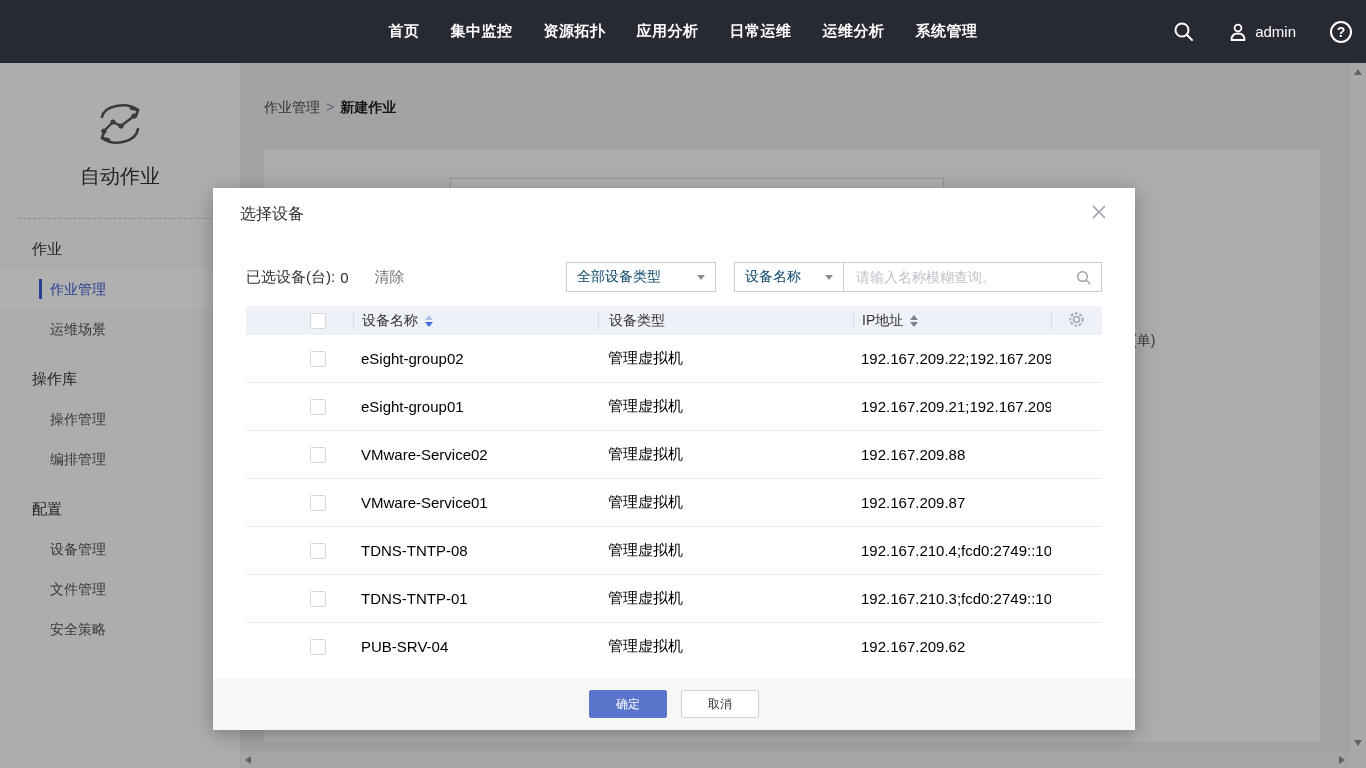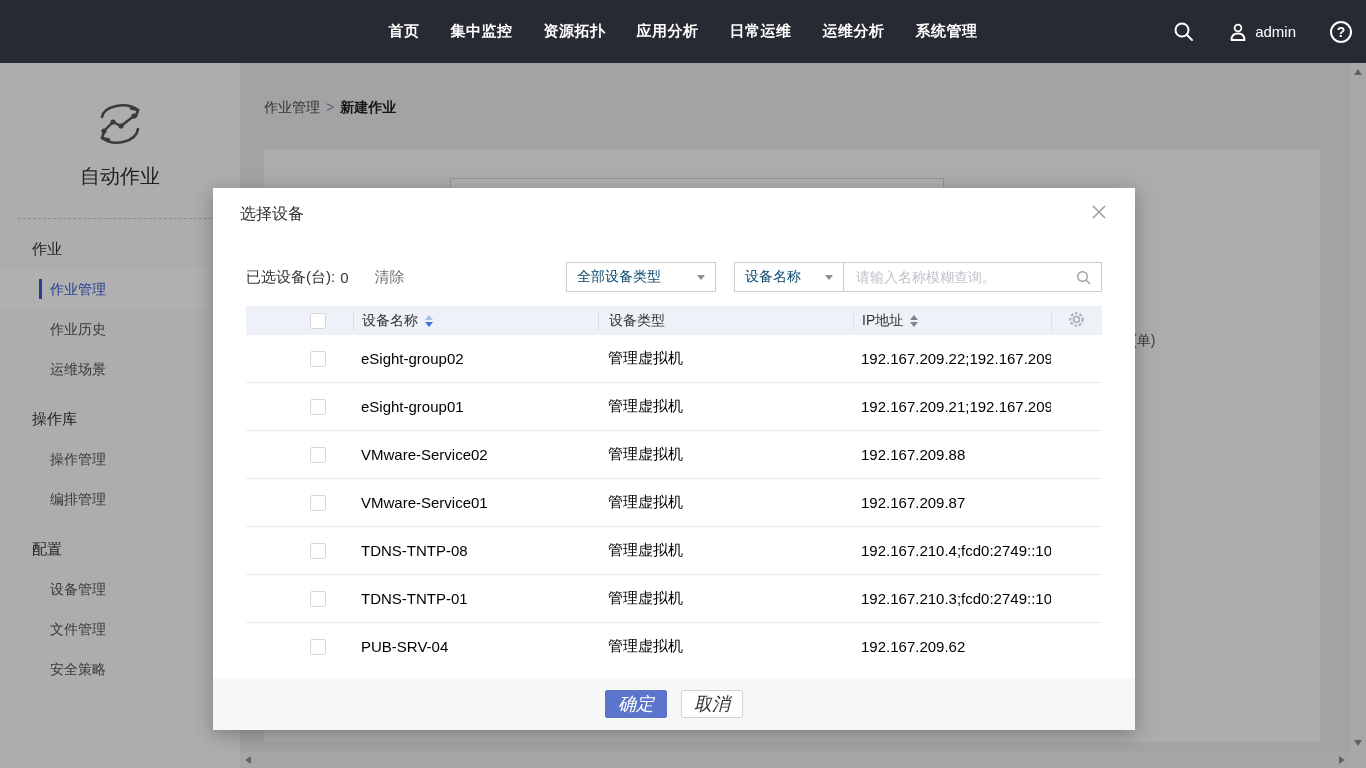--- a/index.html
+++ b/index.html
@@ -107,22 +107,22 @@
   .sort { display:inline-flex; flex-direction:column; margin-left:7px; gap:2px; cursor:pointer; }
   .s-up { width:0; height:0; border-left:4px solid transparent; border-right:4px solid transparent;
     border-bottom:5px solid #aebfe4; }
   .s-dn { width:0; height:0; border-left:4px solid transparent; border-right:4px solid transparent;
     border-top:5px solid #3f6fe0; }
   .s-up.gray { border-bottom-color:#7d838d; }
   .s-dn.gray { border-top-color:#7d838d; }
 
   .modal-footer { position:absolute; left:0; right:0; bottom:0; height:52px;
     background:#f7f7f8; display:flex; align-items:center; justify-content:center; gap:14px; }
-  .btn { height:28px; width:62px; font-size:18px; border-radius:2px; cursor:pointer;
-    display:flex; align-items:center; justify-content:center; font-family:inherit;font-style:italic; }
+  .btn { height:28px; width:78px; font-size:12px; border-radius:2px; cursor:pointer;
+    display:flex; align-items:center; justify-content:center; font-family:inherit; }
   .btn-primary { background:#5a75cb; color:#fff; border:1px solid #5a75cb; }
   .btn-plain { background:#fff; color:#333; border:1px solid #cfd2d8; }
 </style>
 </head>
 <body>
 
 <header class="navbar">
   <nav class="nav-menu">
     <span class="nav-item">首页</span>
     <span class="nav-item">集中监控</span>
@@ -162,21 +162,20 @@
         <circle cx="25" cy="23" r="2.6" fill="#555"></circle>
       <circle cx="33" cy="27" r="2.6" fill="#555"></circle>
         <circle cx="46" cy="17" r="2.6" fill="#555"></circle>
     </svg>
     <div class="side-title">自动作业</div>
   </div>
   <div class="side-divider"></div>
 
   <div class="side-section">作业</div>
   <div class="side-item active">作业管理</div>
-  <div class="side-item">作业历史</div>
   <div class="side-item">运维场景</div>
 
   <div class="side-section">操作库</div>
   <div class="side-item">操作管理</div>
   <div class="side-item">编排管理</div>
 
   <div class="side-section">配置</div>
   <div class="side-item">设备管理</div>
   <div class="side-item">文件管理</div>
   <div class="side-item">安全策略</div>

